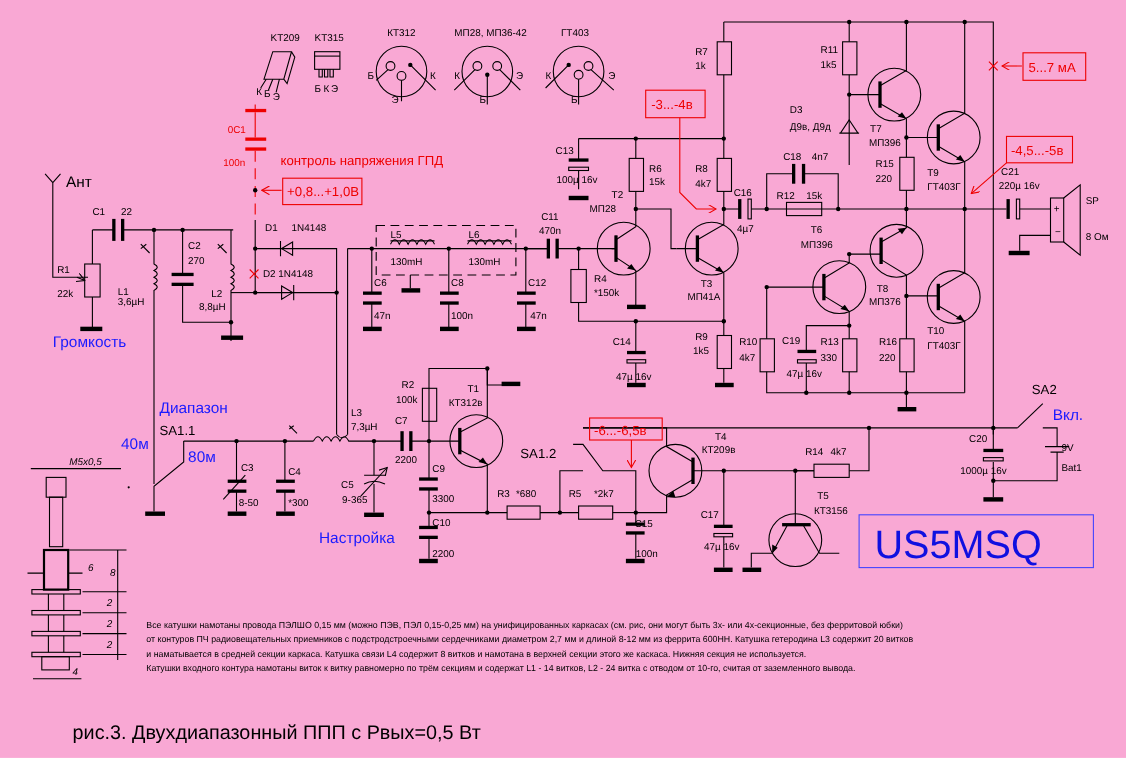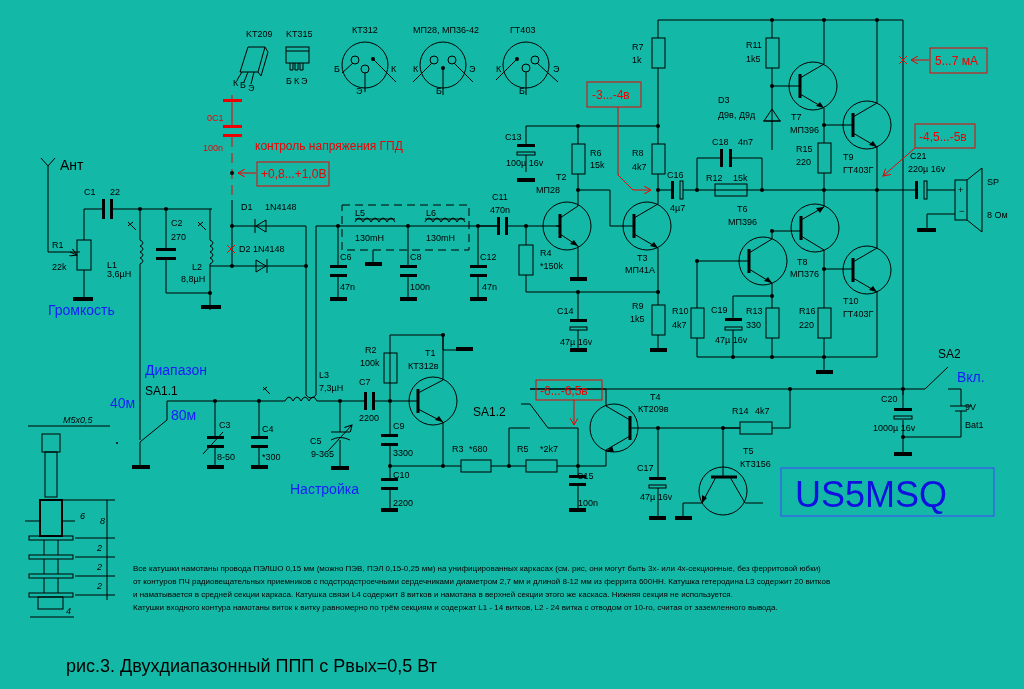--- a/index.html
+++ b/index.html
@@ -1,16 +1,16 @@
 <!DOCTYPE html>
 <html><head>
 <meta charset="utf-8">
 <style>
   html,body{margin:0;padding:0;background:#fff;}
-  #canvas{position:relative;width:1024px;height:689px;overflow:hidden;background:#14b8a6;font-family:"Liberation Sans",sans-serif;}
+  #canvas{position:relative;width:1024px;height:689px;overflow:hidden;background:#f9a8d4;font-family:"Liberation Sans",sans-serif;}
   svg{position:absolute;left:0;top:0;}
   .w{stroke:#000;stroke-width:1;fill:none;}
   .wr{stroke:#e00;stroke-width:1;fill:none;}
   .plate{fill:#000;}
   .lbl{font-family:"Liberation Sans",sans-serif;font-size:9px;fill:#000;}
   .lblr{font-family:"Liberation Sans",sans-serif;font-size:9px;fill:#e00;}
   .blue{font-family:"Liberation Sans",sans-serif;font-size:14px;fill:#1a1aff;}
   .redbig{font-family:"Liberation Sans",sans-serif;font-size:12px;fill:#e00;}
   .note{font-family:"Liberation Sans",sans-serif;font-size:8px;fill:#000;}
   .caption{font-family:"Liberation Sans",sans-serif;font-size:18px;fill:#000;}

